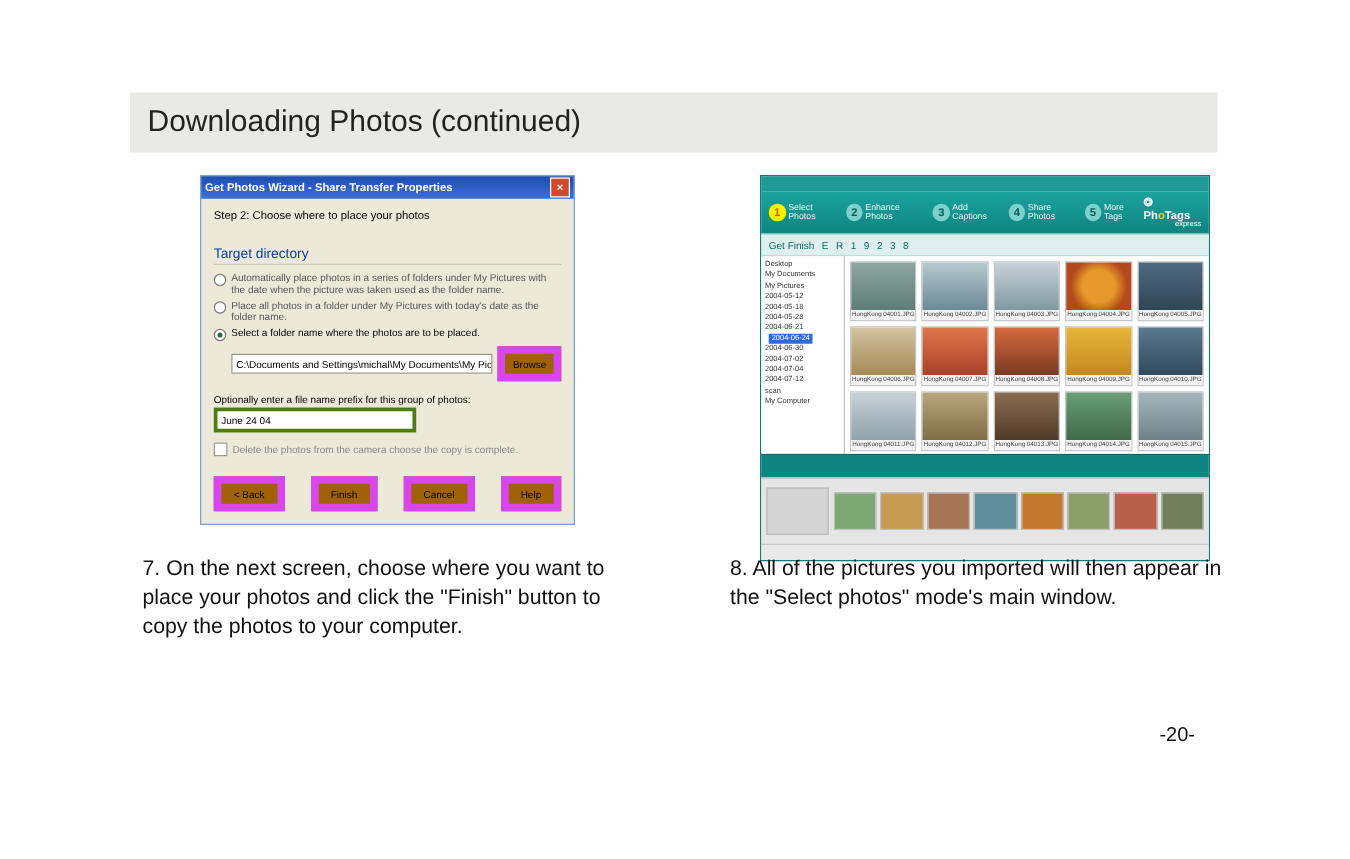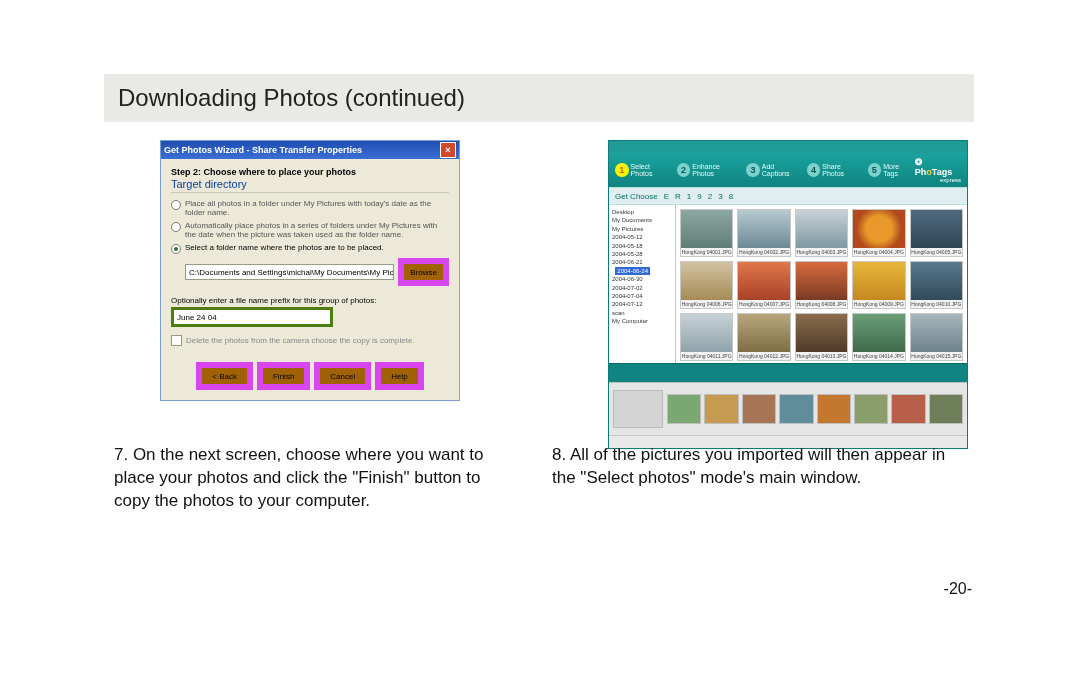--- a/index.html
+++ b/index.html
@@ -3,42 +3,42 @@
 <meta charset="utf-8">
 <style>
   html,body{margin:0;padding:0;width:1080px;height:687px;background:#fff;font-family:"Segoe UI",Arial,sans-serif;color:#111}
   .page{position:relative;width:1080px;height:687px}
   .header-bar{position:absolute;left:104px;top:74px;width:870px;height:48px;background:#e9e9e5;display:flex;align-items:center;padding-left:14px;box-sizing:border-box}
   .header-bar h1{margin:0;font-size:24px;font-weight:400;color:#222}
   .figure-left{position:absolute;left:160px;top:140px;width:300px}
   .figure-right{position:absolute;left:608px;top:140px;width:360px}
   .caption{font-size:17px;line-height:1.35;color:#111}
   .caption-left{position:absolute;left:114px;top:444px;width:400px}
-  .caption-right{position:absolute;left:552px;top:444px;width:420px}
-  .page-number{position:absolute;right:108px;top:580px;font-size:16px;color:#111}
+  .caption-right{position:absolute;left:584px;top:444px;width:420px}
+  .page-number{position:absolute;right:124px;top:580px;font-size:16px;color:#111}
 
   
   .dlg{border:1px solid #7a9fd8;background:#ece9d8;font-family:Tahoma,Arial,sans-serif;font-size:9px;color:#000}
   .dlg-title{background:linear-gradient(#1f4db0,#3b6fd6);color:#fff;height:18px;display:flex;align-items:center;justify-content:space-between;padding:0 3px;font-size:9px;font-weight:bold}
   .dlg-close{width:14px;height:14px;background:#d04a2a;border:1px solid #fff;color:#fff;display:flex;align-items:center;justify-content:center;font-size:9px;line-height:1}
   .dlg-body{padding:8px 10px 10px}
-  .dlg-step{font-weight:bold;margin-bottom:1px;font-size:9px}
+  .dlg-step{font-weight:normal;margin-bottom:20px;font-size:9px}
   .fieldset-label{color:#0a3ea0;border-bottom:1px solid #c8c8b8;padding-bottom:2px;margin-bottom:6px;font-size:11px}
   .radio-row{display:flex;align-items:flex-start;gap:4px;margin:4px 0;font-size:8px;color:#555}
   .radio-row.sel{color:#000}
   .radio-dot{width:8px;height:8px;border:1px solid #7a7a7a;border-radius:50%;flex:0 0 auto;margin-top:1px;background:#fff;position:relative}
   .radio-dot.on:after{content:"";position:absolute;left:2px;top:2px;width:4px;height:4px;background:#2b6f2b;border-radius:50%}
   .path-row{display:flex;align-items:center;gap:4px;margin:4px 0 10px 14px}
   .path-input{flex:1;height:14px;border:1px solid #9a9a8a;background:#fff;font-size:8px;padding:0 3px;display:flex;align-items:center;overflow:hidden;white-space:nowrap}
   .btn-xs{height:16px;border:6px solid #d946ef;background:#a16207;font-size:8px;padding:0 6px;display:flex;align-items:center}
   .prefix-label{font-size:8px;margin:10px 0 2px}
   .prefix-input{width:150px;height:14px;border:3px solid #4d7c0f;background:#fff;font-size:8px;padding:0 3px;display:flex;align-items:center}
   .chk-row{display:flex;align-items:center;gap:4px;font-size:8px;color:#888;margin-top:8px}
   .chk{width:9px;height:9px;border:1px solid #9a9a8a;background:#fff}
-  .dlg-buttons{display:flex;justify-content:center;gap:4px;margin-top:16px}
+  .dlg-buttons{display:flex;justify-content:space-between;gap:4px;margin-top:16px}
   .dlg-buttons .btn-xs{padding:0 10px}
 
   
   .app{border:1px solid #0f7a78;background:#edecec;font-family:Tahoma,Arial,sans-serif}
   .app-title{background:#1f9a96;height:12px}
   .app-header{background:linear-gradient(#1ba39e,#0e8480);height:34px;display:flex;align-items:center;justify-content:space-between;padding:0 6px}
   .step-pills{display:flex;gap:4px}
   .pill{display:flex;align-items:center;gap:2px;color:#eaf7f6;font-size:7px}
   .pill .n{width:14px;height:14px;border-radius:50%;background:#7dd1cd;color:#0a5a57;display:flex;align-items:center;justify-content:center;font-size:9px;font-weight:bold}
   .pill.active .n{background:#fff200;color:#c06a00}
@@ -74,25 +74,25 @@
       <div class="dlg-title">
         <span>Get Photos Wizard - Share Transfer Properties</span>
         <span class="dlg-close">×</span>
       </div>
       <div class="dlg-body">
         <div class="dlg-step">Step 2: Choose where to place your photos</div>
         <div class="fieldset-label">Target directory</div>
 
         <div class="radio-row">
           <span class="radio-dot"></span>
-          <span>Place all photos in a folder under My Pictures with today's date as the folder name.</span>
+          <span>Automatically place photos in a series of folders under My Pictures with the date when the picture was taken used as the folder name.</span>
         </div>
         <div class="radio-row">
           <span class="radio-dot"></span>
-          <span>Automatically place photos in a series of folders under My Pictures with the date when the picture was taken used as the folder name.</span>
+          <span>Place all photos in a folder under My Pictures with today's date as the folder name.</span>
         </div>
         <div class="radio-row sel">
           <span class="radio-dot on"></span>
           <span>Select a folder name where the photos are to be placed.</span>
         </div>
         <div class="path-row">
           <div class="path-input">C:\Documents and Settings\michal\My Documents\My Pictures\scan</div>
           <div class="btn-xs">Browse</div>
         </div>
 
@@ -139,21 +139,21 @@
               <span class="n">5</span>
               <span>More Tags</span>
             </div>
           </div>
         <div class="logo">
           <span>❂ </span><span>Ph<span class="o">o</span>Tags</span>
           <div style="font-size:6px;font-weight:normal;text-align:right">express</div>
         </div>
       </div>
       <div class="app-toolbar" id="app-toolbar">
-          <span>Get Choose</span>
+          <span>Get Finish</span>
           <span>E</span>
           <span>R</span>
           <span>1</span>
           <span>9</span>
           <span>2</span>
           <span>3</span>
           <span>8</span>
         </div>
       <div class="app-main">
         <div class="tree" id="folder-tree">

